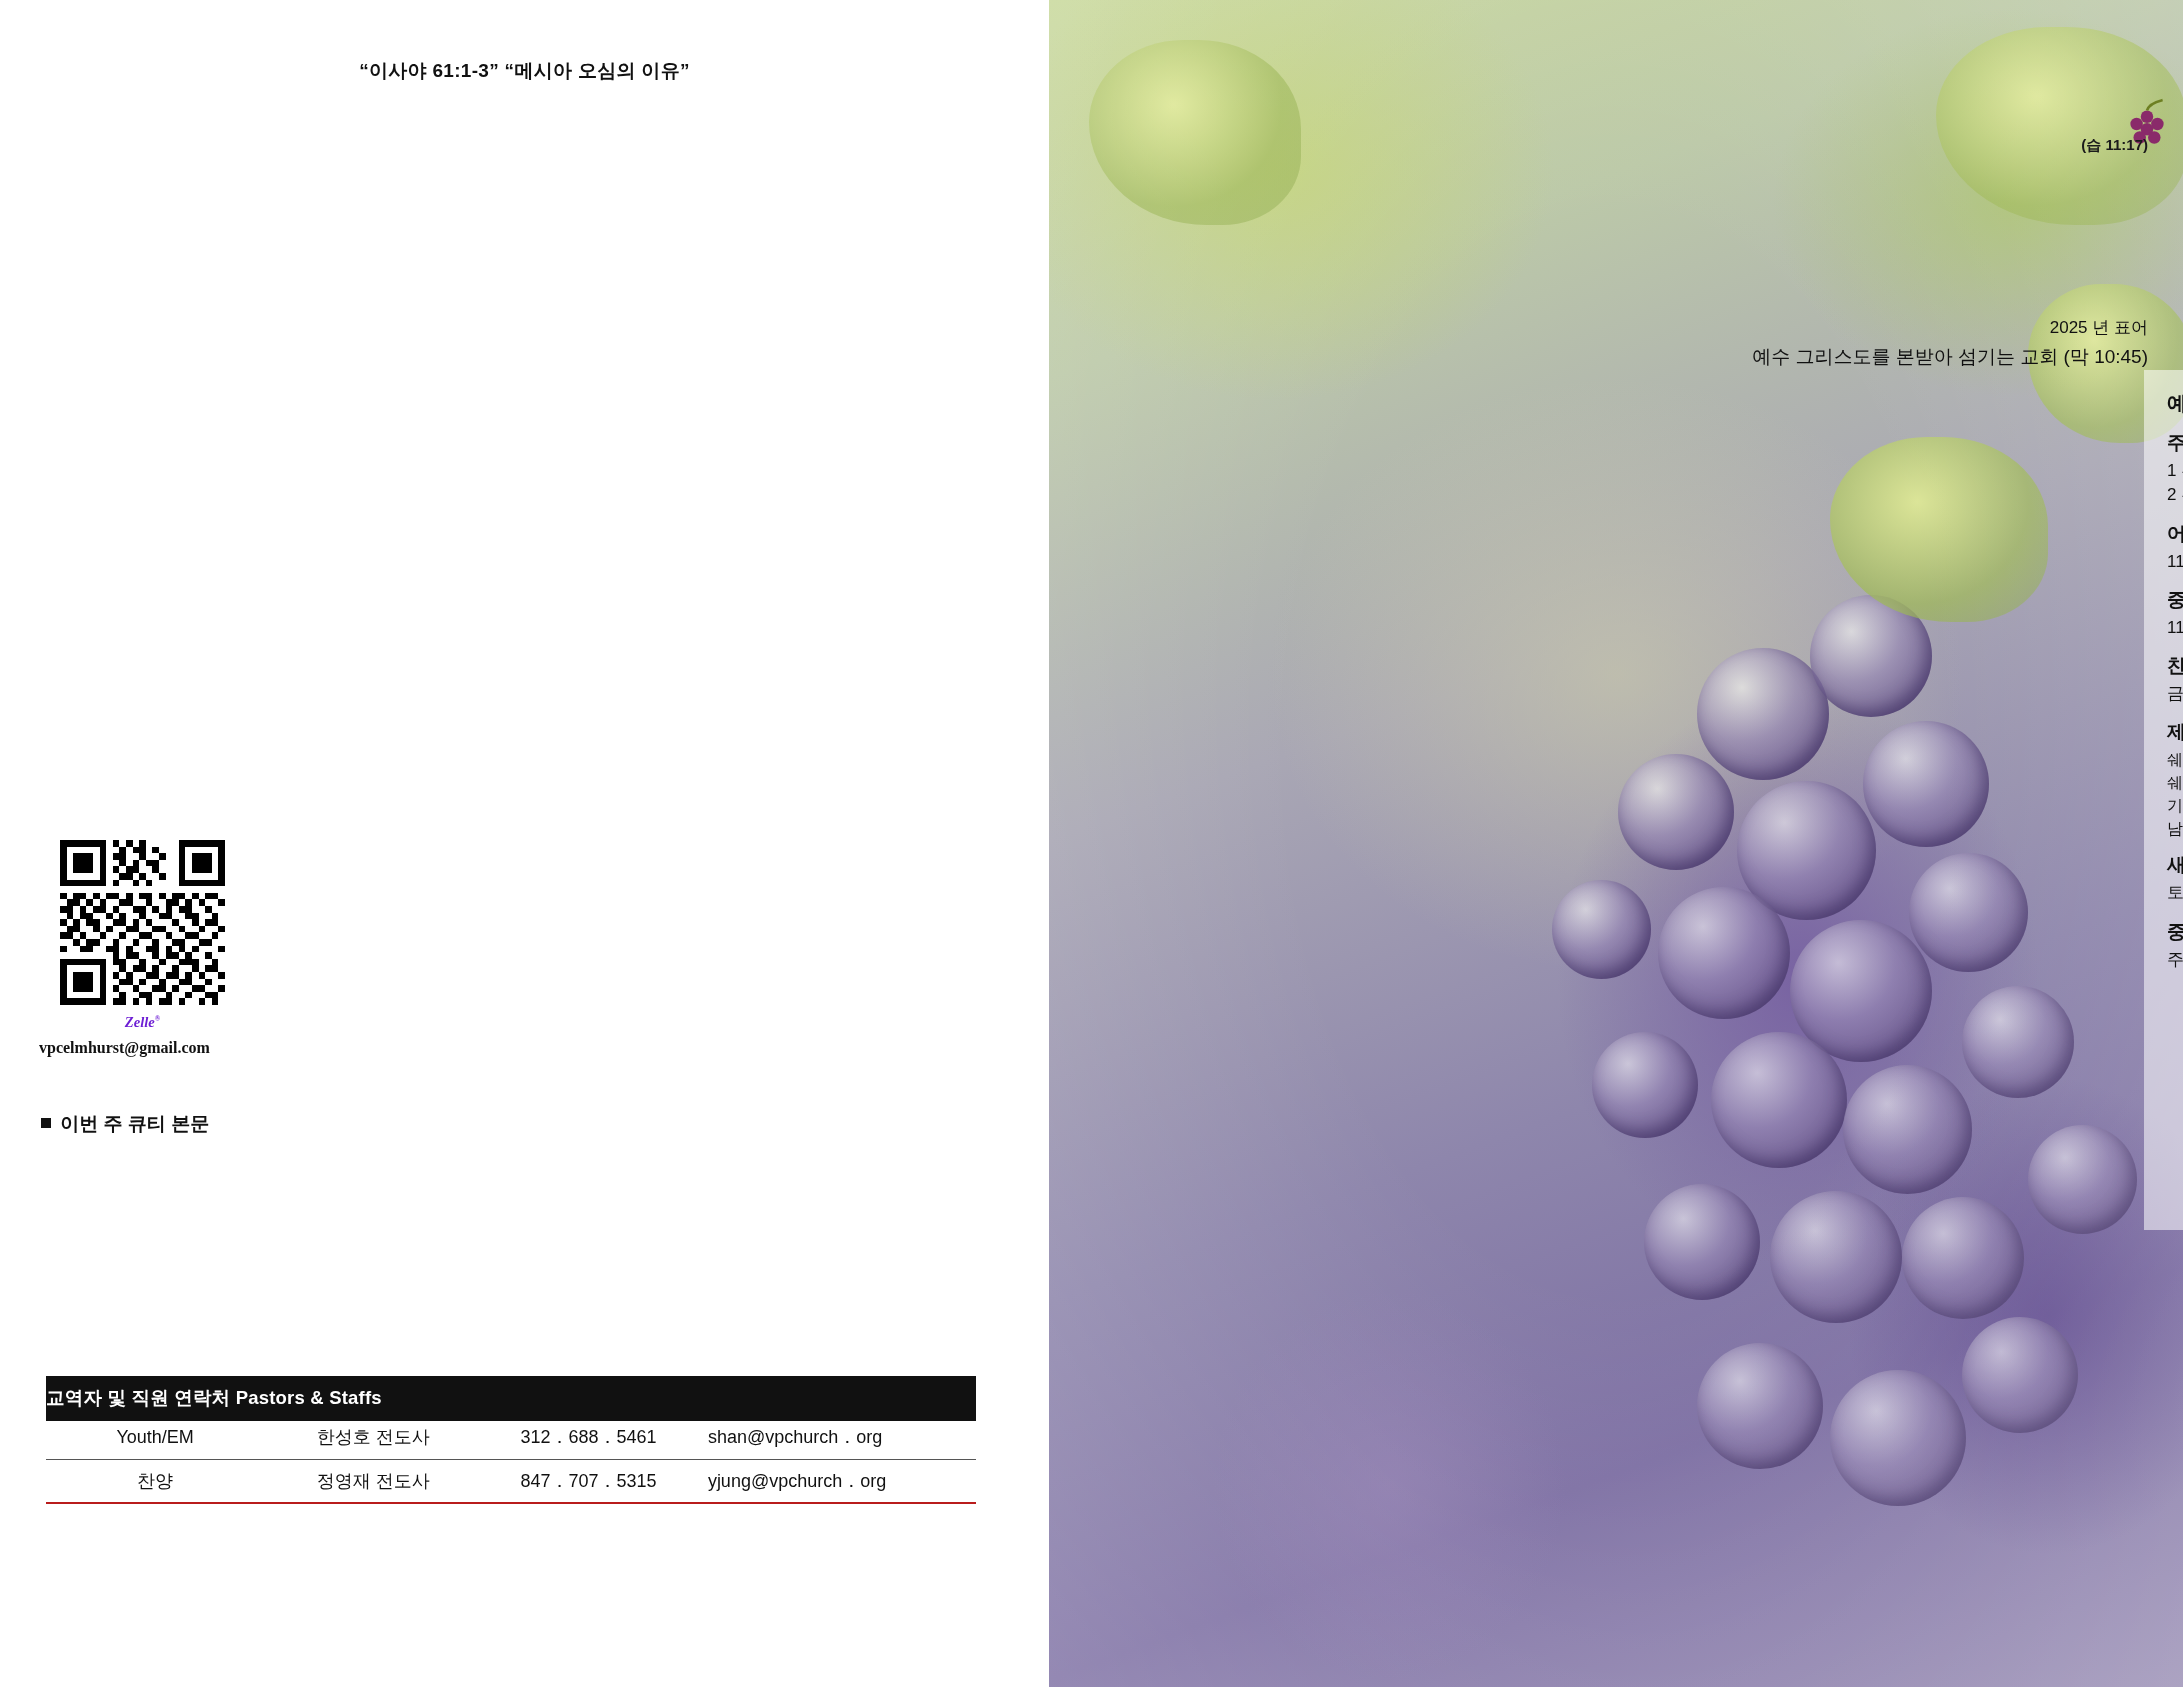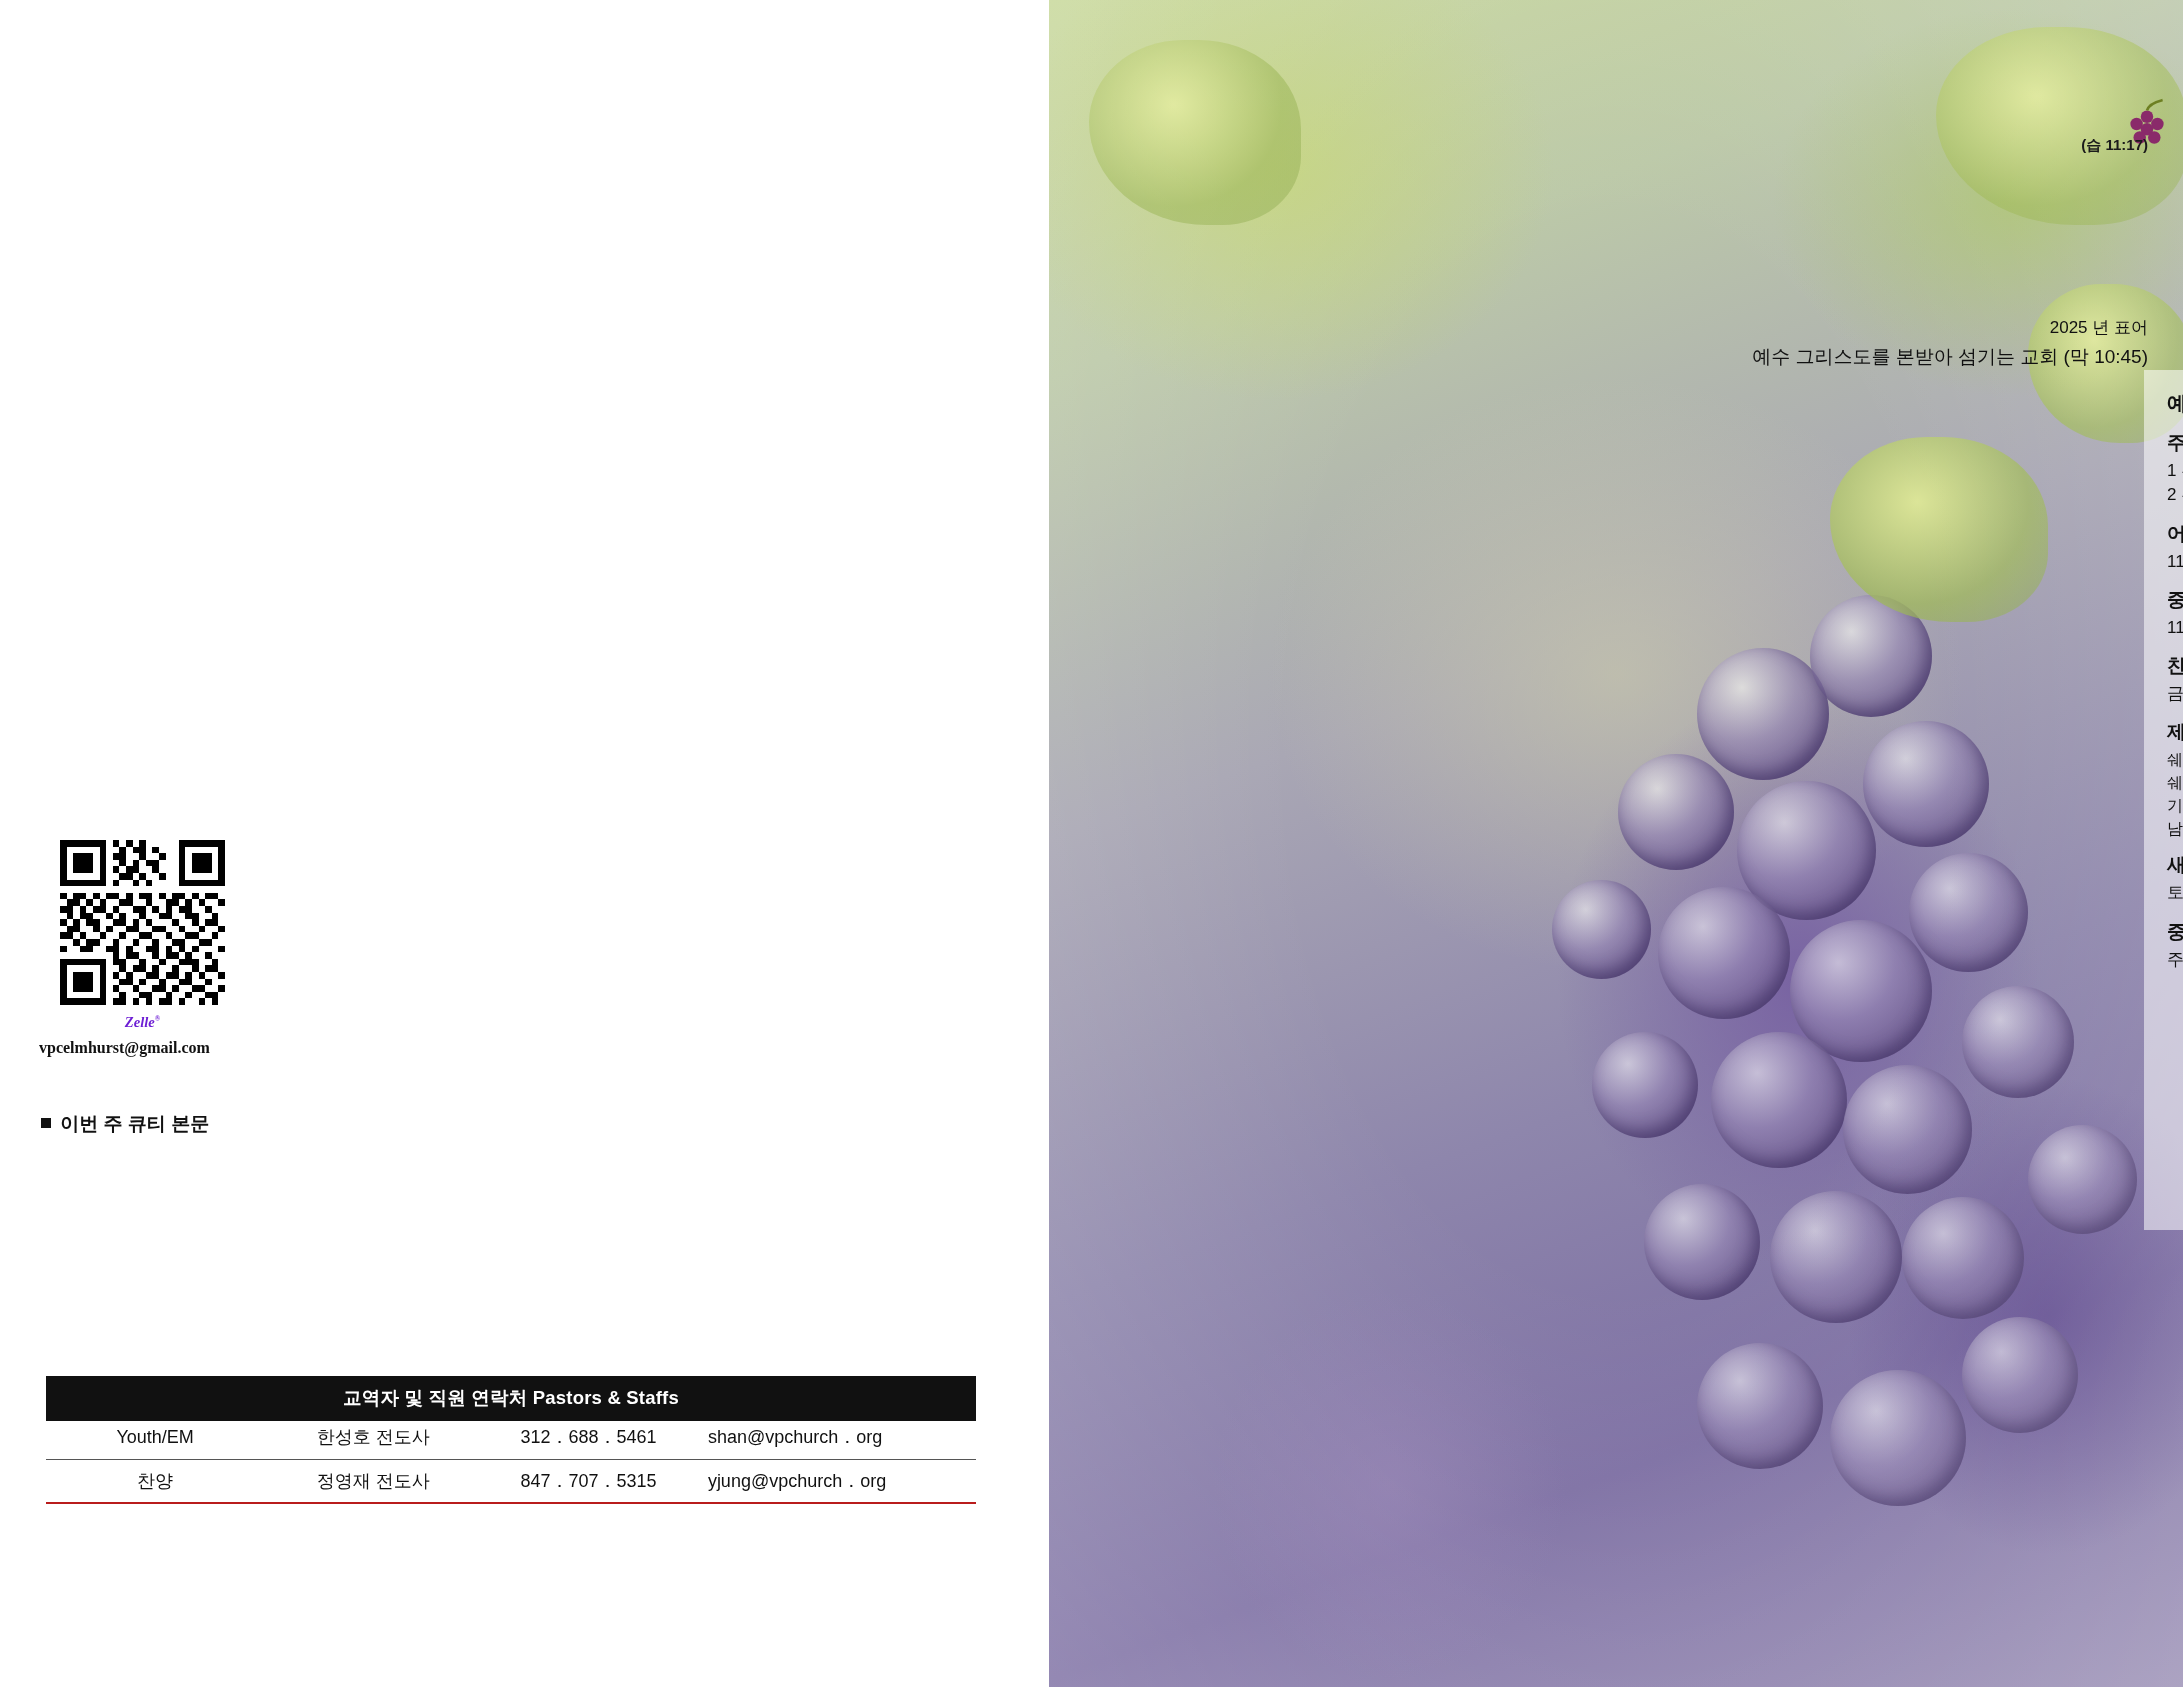--- a/index.html
+++ b/index.html
@@ -62,21 +62,21 @@
     padding:8px 2.6px;
     font-family:"Liberation Sans", sans-serif;
   }
   .qt-table tr.head td { font-weight:700; font-size:17px; padding:8.6px 2.6px;}
   .qt-table tr.body td { font-weight:400; padding:10.6px 2.6px; }
 
   
   .staff-bar {
     position:absolute; left:46px; top:1376px; width:930px;
     background:#111; color:#fff;
-    text-align:center; font-size:18.5px; font-weight:700;
+    font-size:18.5px; font-weight:700;
     padding:9.3px 0 10.6px 0;
     letter-spacing:0.2px;
   }
   .staff-table {
     position:absolute; left:46px; top:1416px; width:930px;
     border-collapse:collapse;
   }
   .staff-table td {
     border-bottom:1px solid #555;
     font-size:18px; color:#111; padding:9.3px 0;
@@ -163,20 +163,21 @@
   .f1 { font-size:18px; font-weight:700; }
   .f2 { font-size:18px; font-weight:700; margin-top:10.6px; }
 </style>
 </head>
 <body>
 
 <div class="page">
 
   <div class="left">
 
+    <div class="sermon-title">“이사야 61:1-3”  “메시아 오심의 이유”</div>
 
     <div class="qr-wrap">
       <svg class="qr" viewBox="0 0 25 25" shape-rendering="crispEdges">
         <rect width="25" height="25" fill="#fff"></rect>
         <g fill="#000">
           <rect x="0" y="0" width="7" height="1"></rect>
             <rect x="0" y="6" width="7" height="1"></rect>
           <rect x="0" y="0" width="1" height="7"></rect>
             <rect x="6" y="0" width="1" height="7"></rect>
           <rect x="2" y="2" width="3" height="3"></rect>

